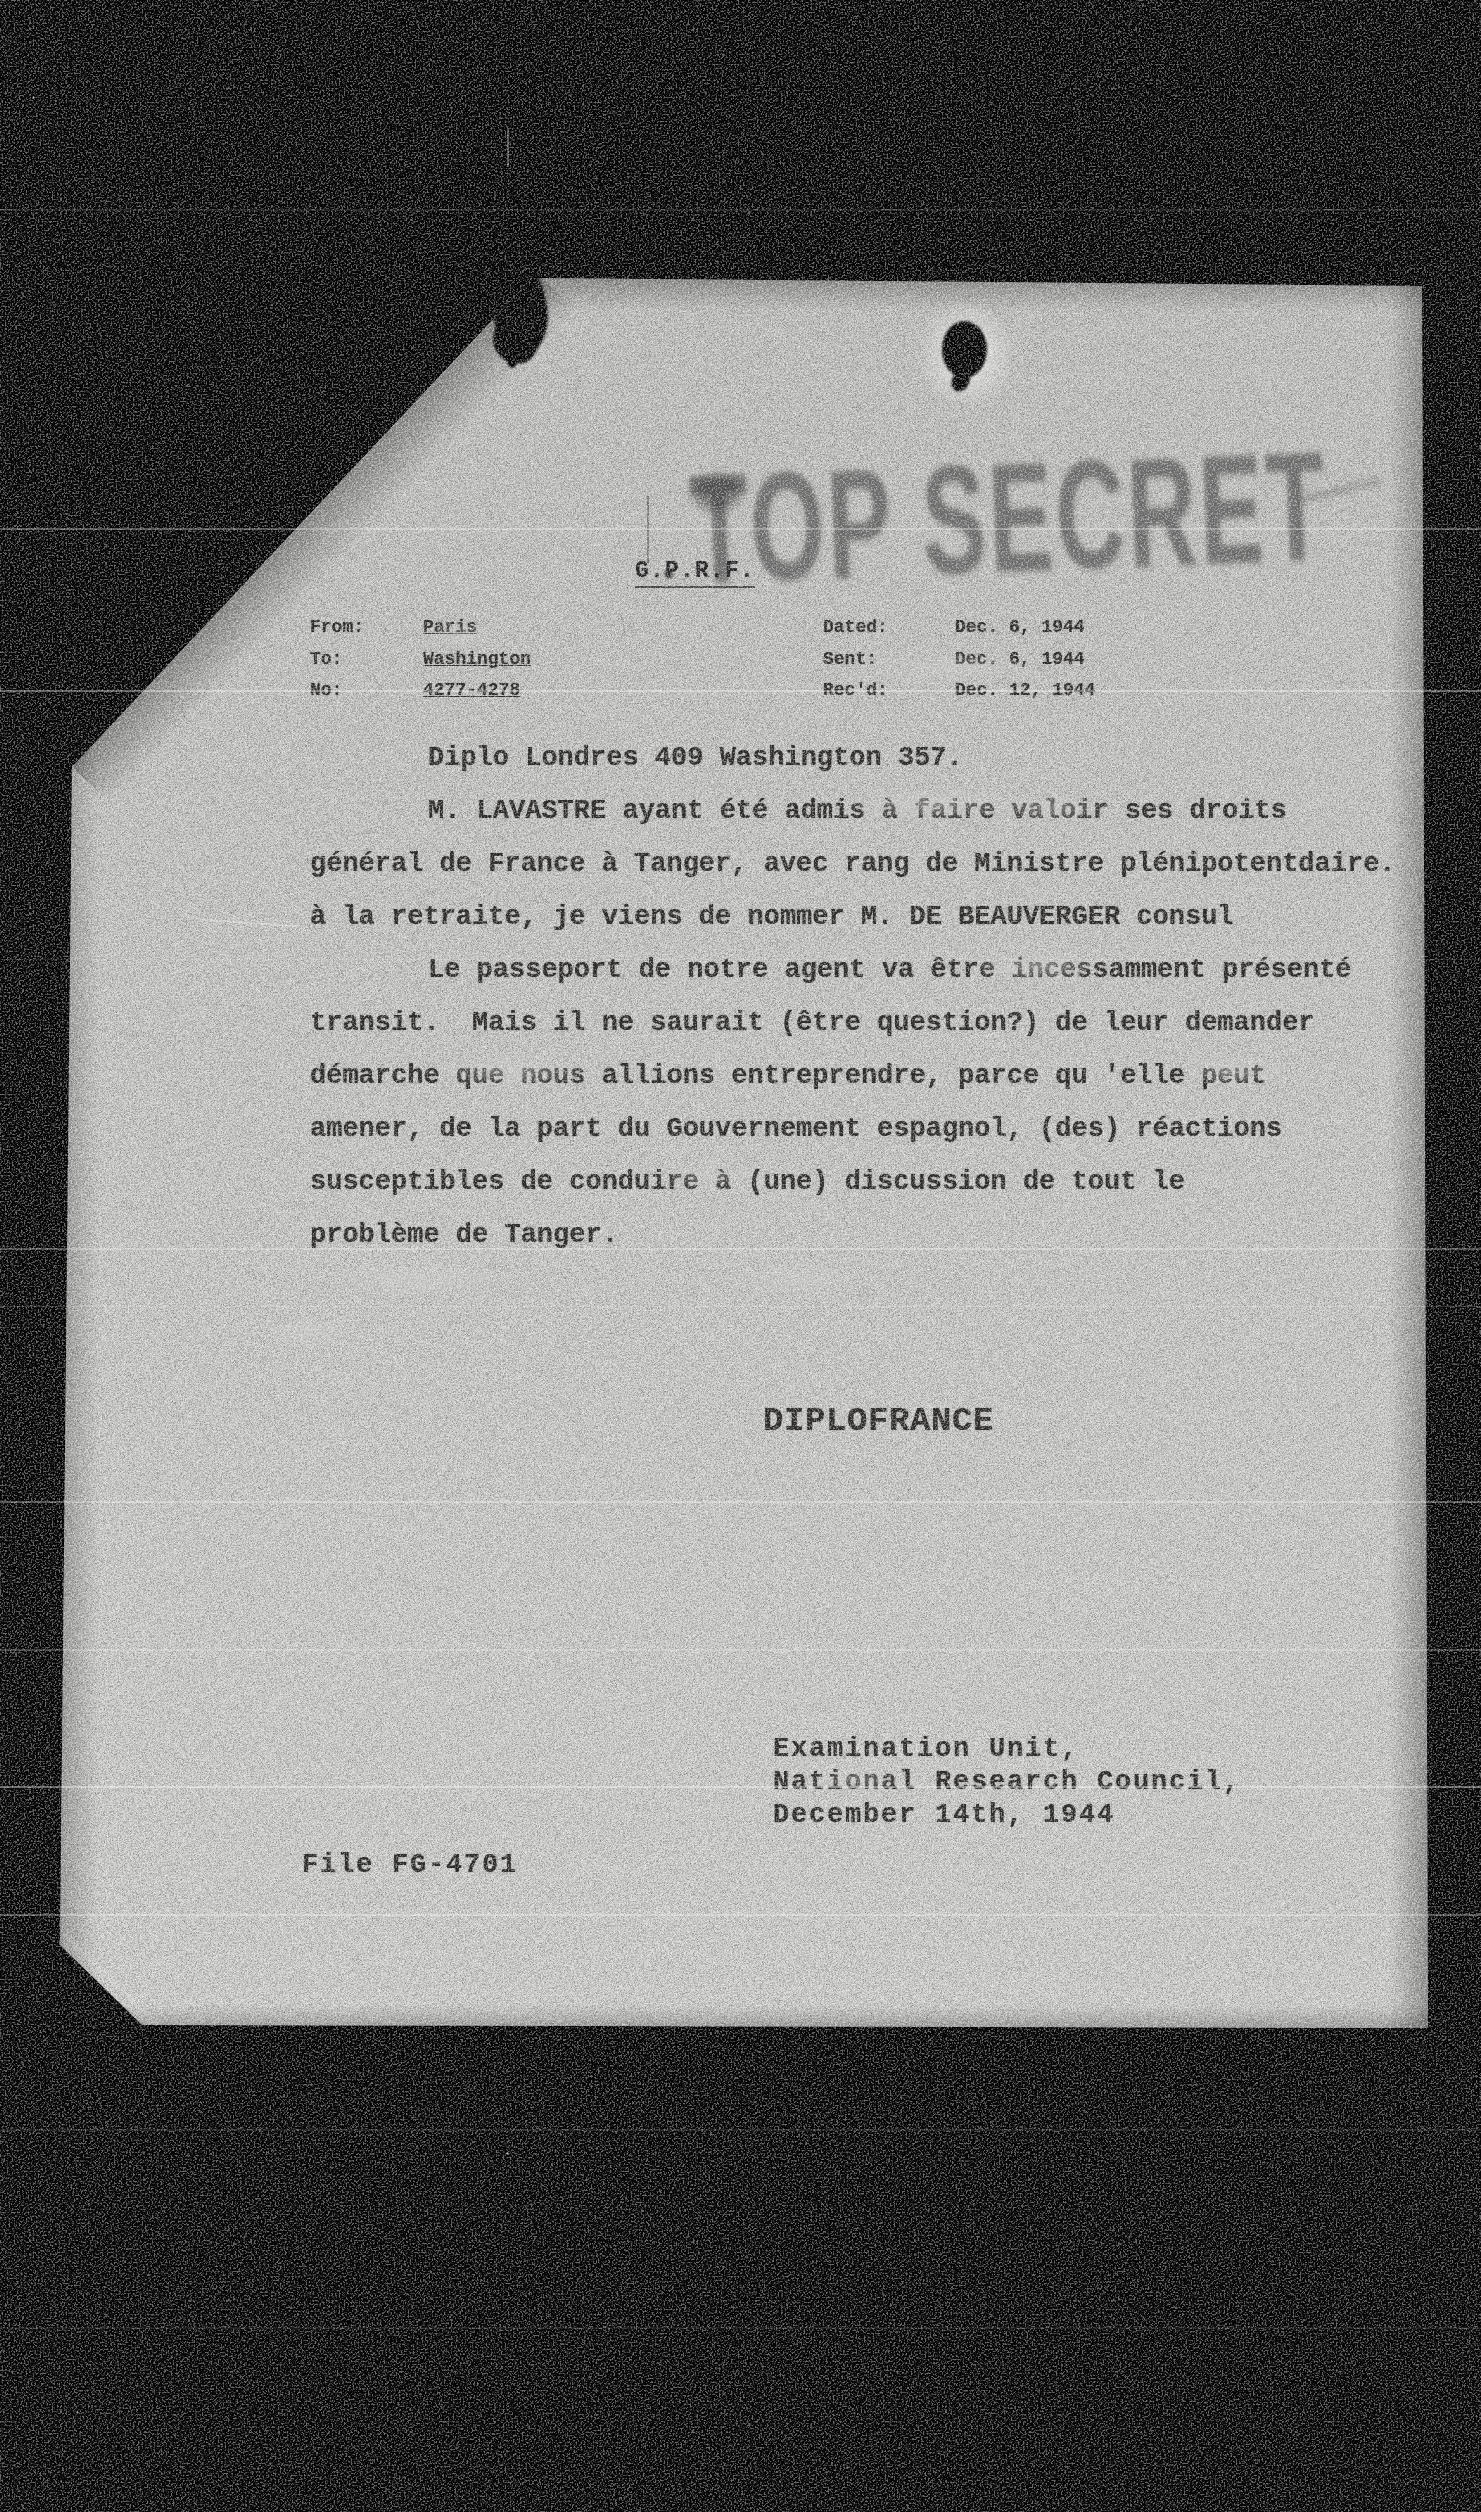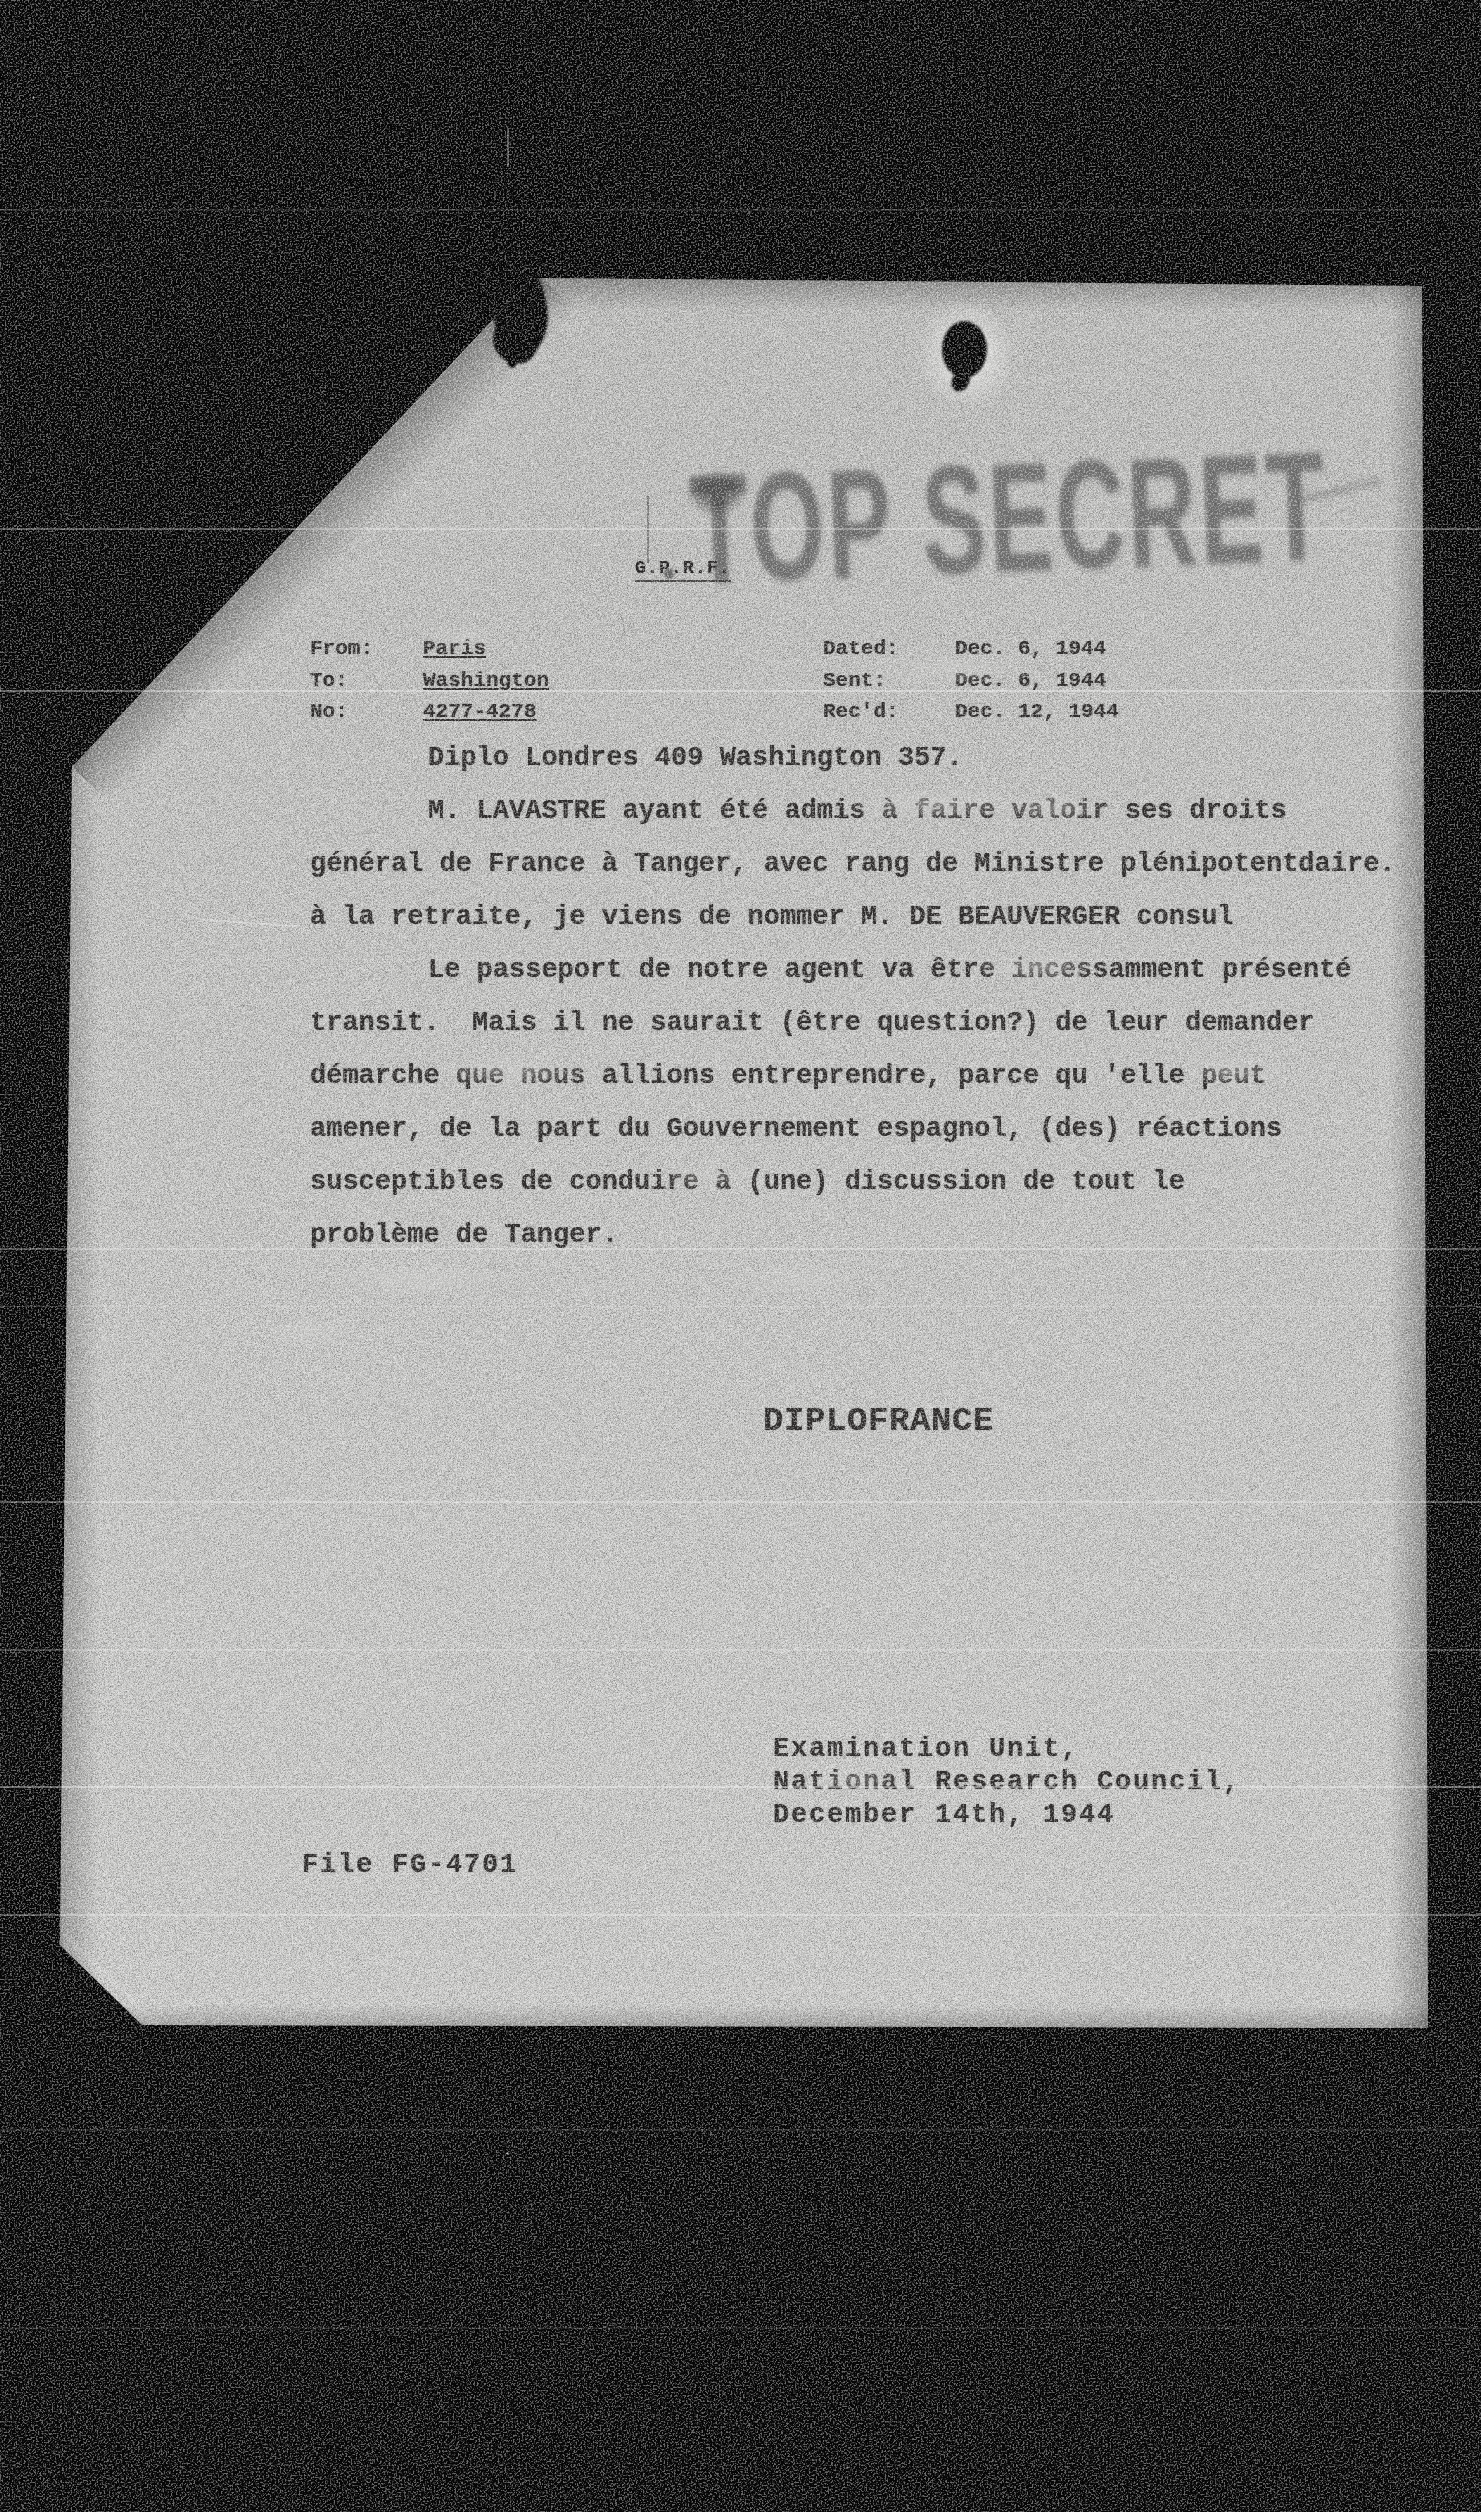--- a/index.html
+++ b/index.html
@@ -15,31 +15,31 @@
   .shade-right{right:0;top:0;width:42px;height:100%;background:linear-gradient(to left,rgba(0,0,0,.33),rgba(0,0,0,0));}
   .shade-bottom{left:0;bottom:0;width:100%;height:28px;background:linear-gradient(to top,rgba(0,0,0,.28),rgba(0,0,0,0));}
   .shade-left{left:24px;top:460px;width:48px;height:1252px;background:linear-gradient(to right,rgba(0,0,0,.30),rgba(0,0,0,0));}
   .shade-diag{left:45px;top:492px;width:678px;height:54px;transform-origin:0 0;transform:rotate(-46.7deg);
               background:linear-gradient(to bottom,rgba(0,0,0,.30),rgba(0,0,0,0));}
   .shade-diag-bl{left:33px;top:1670px;width:121px;height:36px;transform-origin:0 0;transform:rotate(44deg);
               background:linear-gradient(to bottom,rgba(0,0,0,.25),rgba(0,0,0,0));}
   
   .tw{position:absolute;color:#2e2c2b;font-weight:700;filter:blur(0.4px);
       text-shadow:0 0 1.2px rgba(46,44,43,.65);white-space:pre;}
-  .hdr-row{position:absolute;left:0;width:100%;height:31px;font-size:21px;margin-top:20px;}
+  .hdr-row{position:absolute;left:0;width:100%;height:31px;font-size:18px;}
   .hdr-row span{position:absolute;top:0;}
   .h-label{left:283px;}
   .h-value{left:396px;text-decoration:underline;}
   .h-dlabel{left:796px;text-align:right;}
   .h-dvalue{left:928px;}
   .body-block{position:absolute;left:0;top:457px;width:1404px;}
   .bline{position:relative;left:283px;height:53px;line-height:53px;font-size:27px;width:1150px;}
   .bline.ind{left:401px;}
   .sig{left:736px;top:1127px;font-size:34px;letter-spacing:0.6px;}
-  .gprf{left:608px;top:283px;font-size:18px;letter-spacing:1.2px;border-bottom:2.4px solid rgba(40,38,37,.78);
+  .gprf{left:608px;top:283px;font-size:23px;letter-spacing:1.2px;border-bottom:2.4px solid rgba(40,38,37,.78);
         padding-bottom:2.4px;color:#262424;}
   .foot-block{position:absolute;left:746px;top:1458px;}
   .fline{height:33px;line-height:33px;font-size:27px;letter-spacing:1.8px;}
   .file-no{left:275px;top:1575px;font-size:27px;letter-spacing:1.8px;}
   
   .stamp{position:absolute;left:660px;top:177px;font-family:"Liberation Sans",sans-serif;
          font-weight:700;font-size:109px;line-height:109px;letter-spacing:3.6px;color:rgba(72,72,72,.52);
          transform-origin:0 0;transform:rotate(-2.2deg) scale(.875,1.42);filter:blur(1.8px);
          text-shadow:2.4px 1.8px 3.6px rgba(80,80,80,.35);white-space:pre;}
   .stamp-dot{position:absolute;left:637px;top:293px;width:9.7px;height:11px;border-radius:50%;

